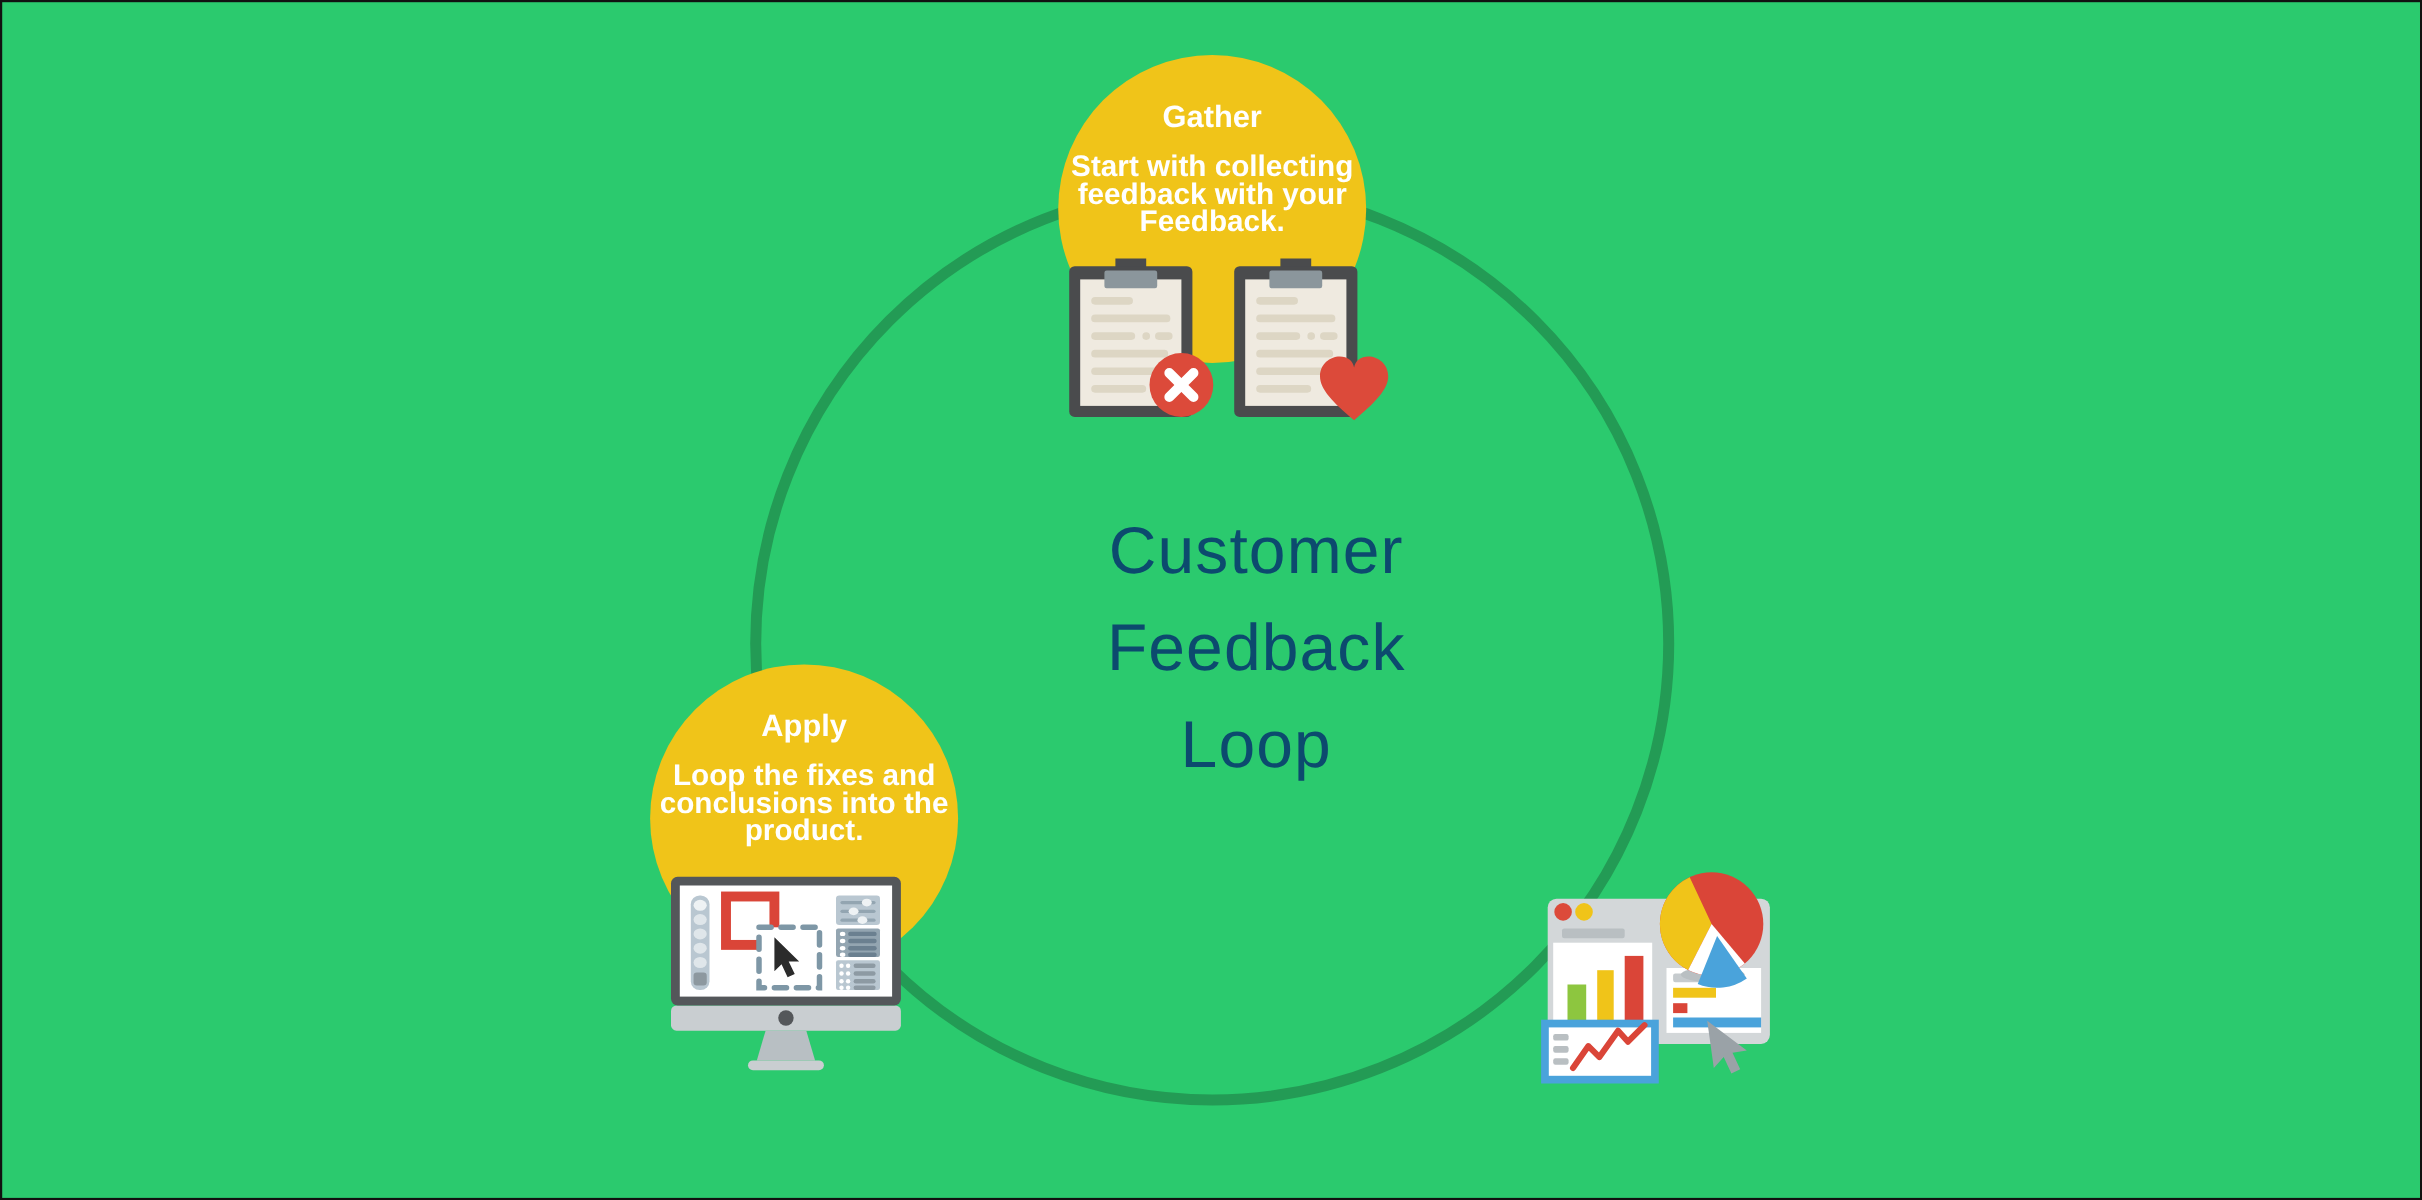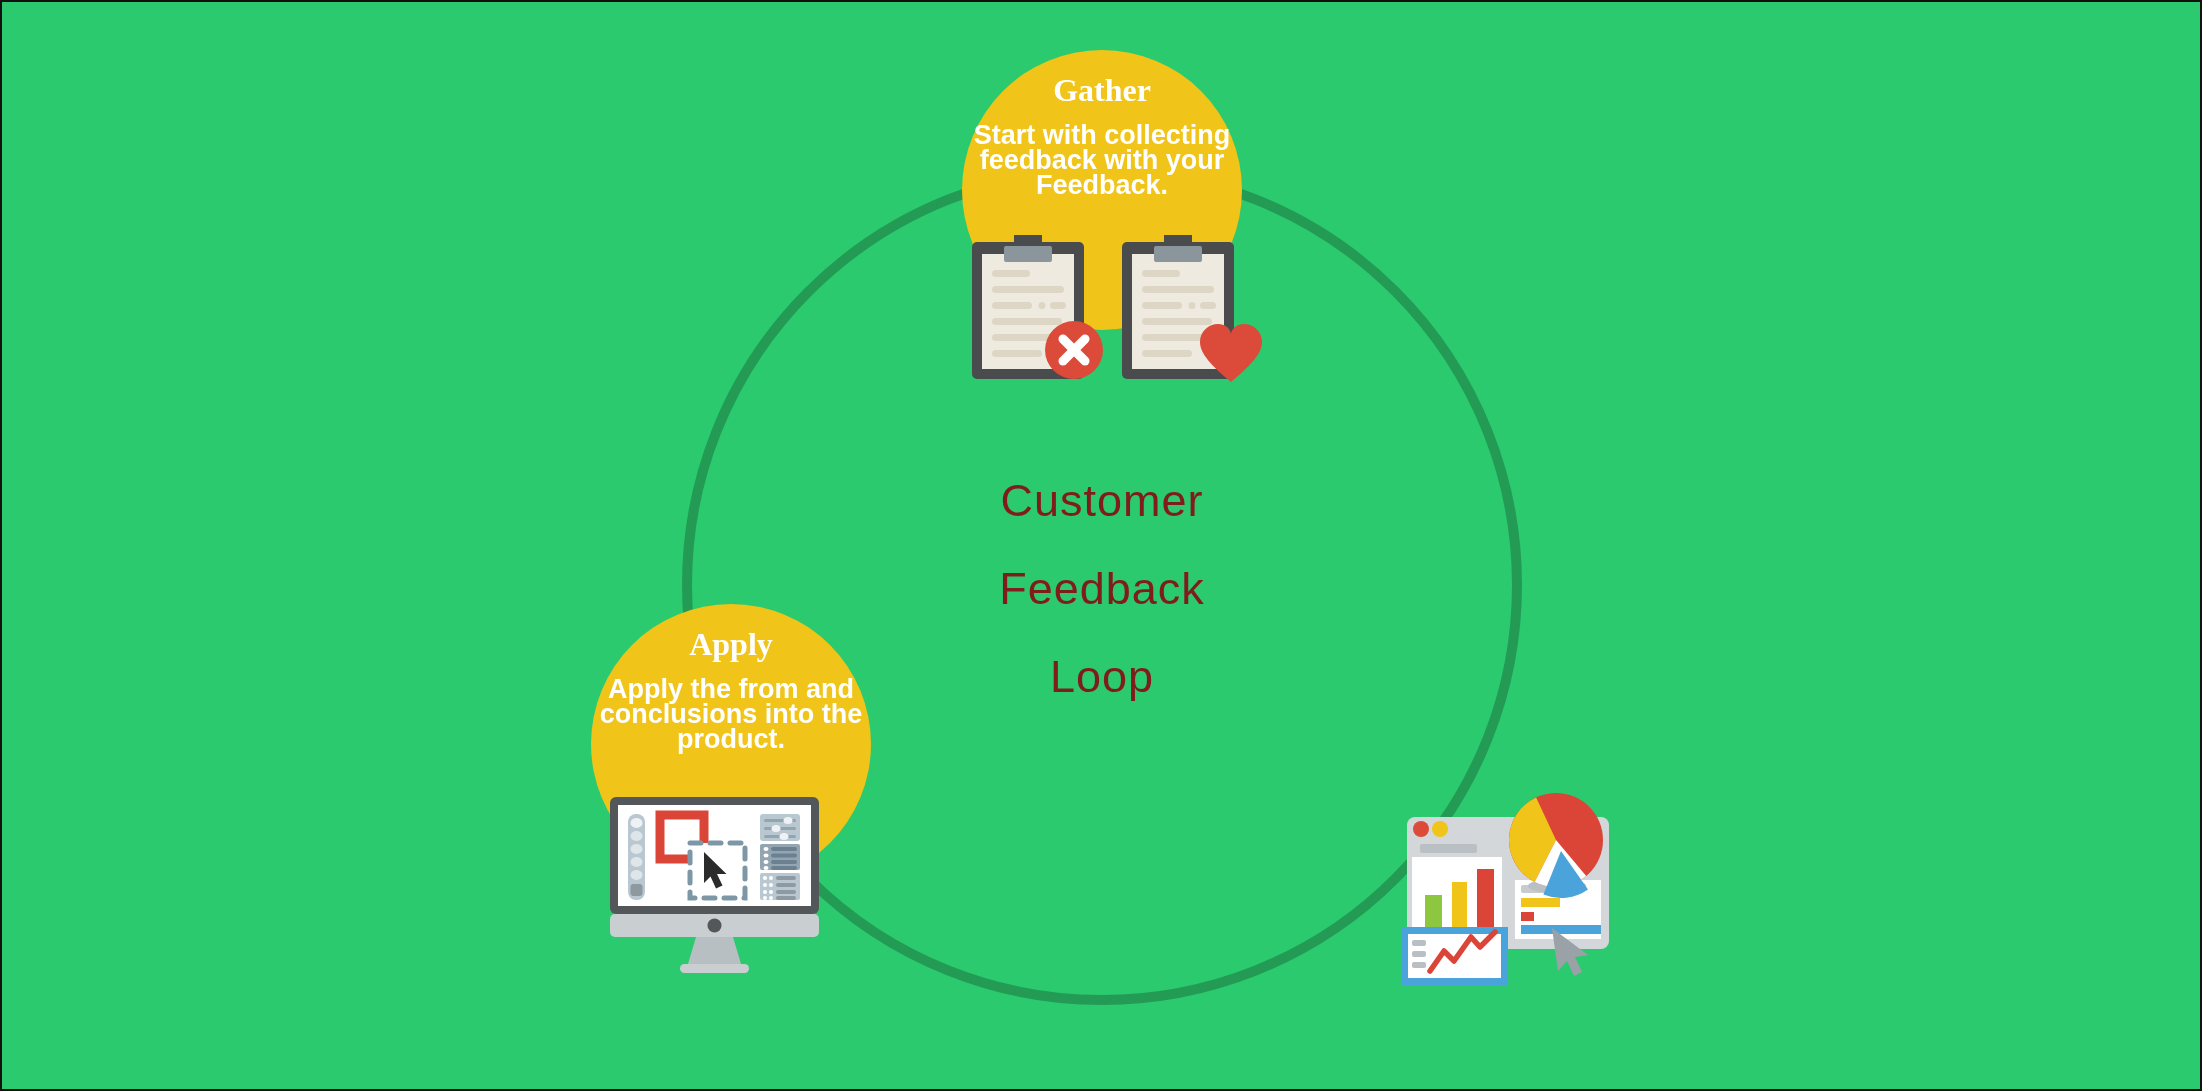--- a/index.html
+++ b/index.html
@@ -7,31 +7,31 @@
     position:relative;
     width:2202px;height:1091px;
     box-sizing:border-box;
     background:#2bca6e;
     border:2px solid #111;
     overflow:hidden;
     font-family:"Liberation Sans", sans-serif;
   }
   .ring-svg{position:absolute;left:0;top:0;width:2202px;height:1091px;}
   .center-title{
-    position:absolute;left:880px;top:455px;width:440px;
-    text-align:center;color:#7f1d1d;
-    font-size:45px;line-height:88px;font-weight:300;
+    position:absolute;left:920px;top:455px;width:440px;
+    text-align:center;color:#0c4a6e;
+    font-size:60px;line-height:88px;font-weight:300;
     letter-spacing:1px;
   }
   .center-title .line{display:block;white-space:nowrap;}
   .node{
     position:absolute;width:280px;height:280px;border-radius:50%;
     background:#f0c419;color:#ffffff;text-align:center;
   }
-  .node-title{font-size:32px;font-weight:700;margin-top:17px;line-height:46px;font-family:Liberation Serif, serif;}
+  .node-title{font-size:28px;font-weight:700;margin-top:33px;line-height:46px;}
   .node-desc{font-size:27px;font-weight:700;line-height:25px;margin-top:10px;}
   .node-desc .line{display:block;white-space:nowrap;}
   .node-gather{left:960px;top:48px;}
   .node-apply{left:589px;top:602px;}
   .node-learn{left:1361px;top:601px;}
   .icon-svg{position:absolute;}
   .gather-icon{left:960px;top:230px;}
   .apply-icon{left:606px;top:792px;}
   .learn-icon{left:1392px;top:786px;}
 </style>
@@ -49,21 +49,21 @@
     <div class="node-desc">
       <span class="line">Start with collecting</span>
       <span class="line">feedback with your</span>
       <span class="line">Feedback.</span>
     </div>
   </div>
 
   <div class="node node-apply">
     <div class="node-title">Apply</div>
     <div class="node-desc">
-      <span class="line">Apply the from and</span>
+      <span class="line">Loop the fixes and</span>
       <span class="line">conclusions into the</span>
       <span class="line">product.</span>
     </div>
   </div>
 
 
   <svg class="icon-svg gather-icon" width="310" height="155" viewBox="0 0 310 155">
 
     <g>
       <rect x="52" y="3" width="28" height="12" fill="#4a4b4d"></rect>

